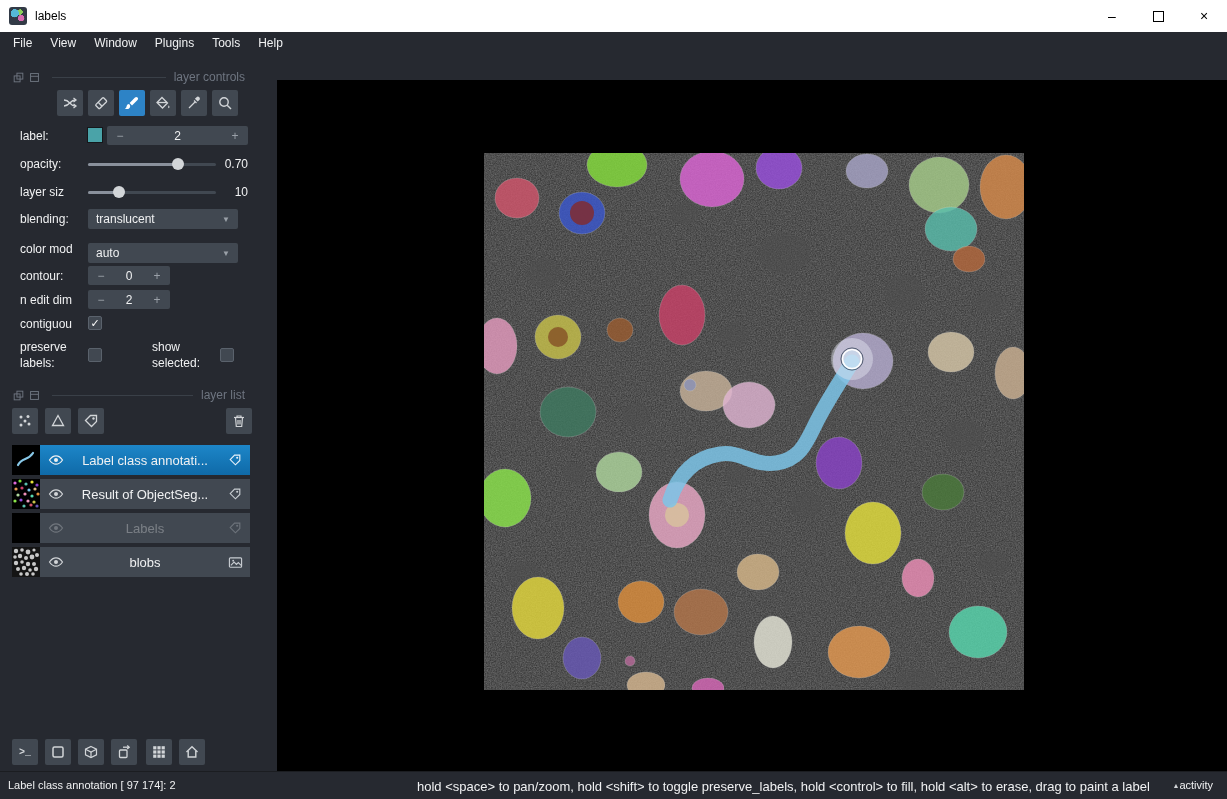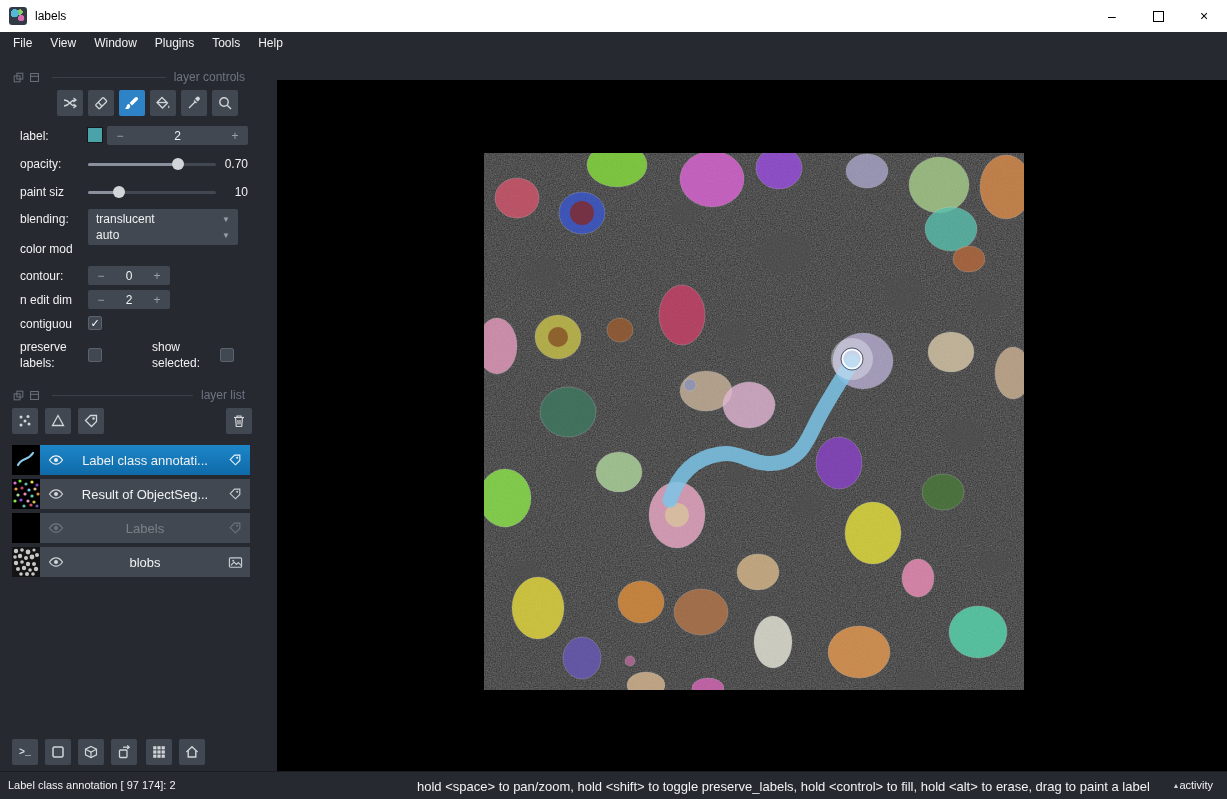--- a/index.html
+++ b/index.html
@@ -237,36 +237,36 @@
     </div>
 
     <span class="ctl-label" style="top:103px">opacity:</span>
     <div class="slider" style="left:88px;top:103px">
       <div class="slider-track"></div>
       <div class="slider-fill" style="width: 70%;"></div>
       <div class="slider-handle" style="left: calc(70% - 6px);"></div>
     </div>
     <span class="ctl-value" style="left:214px;top:103px">0.70</span>
 
-    <span class="ctl-label" style="top:131px;width:64px">paint siz</span>
+    <span class="ctl-label" style="top:131px;width:64px">layer siz</span>
     <div class="slider" style="left:88px;top:131px">
       <div class="slider-track"></div>
       <div class="slider-fill" style="width: 24%;"></div>
       <div class="slider-handle" style="left: calc(24% - 6px);"></div>
     </div>
     <span class="ctl-value" style="left:214px;top:131px">10</span>
 
     <span class="ctl-label" style="top:158px">blending:</span>
     <div class="combo" style="left:88px;top:155px">
       <span>translucent</span>
       <span class="arrow">▼</span>
     </div>
 
     <span class="ctl-label" style="top:188px;width:64px">color mod</span>
-    <div class="combo" style="left:88px;top:171px">
+    <div class="combo" style="left:88px;top:189px">
       <span>auto</span>
       <span class="arrow">▼</span>
     </div>
 
     <span class="ctl-label" style="top:215px">contour:</span>
     <div class="spin" style="left:88px;top:212px;width:82px">
       <span class="spin-btn">−</span>
       <span class="spin-val">0</span>
       <span class="spin-btn">+</span>
     </div>

